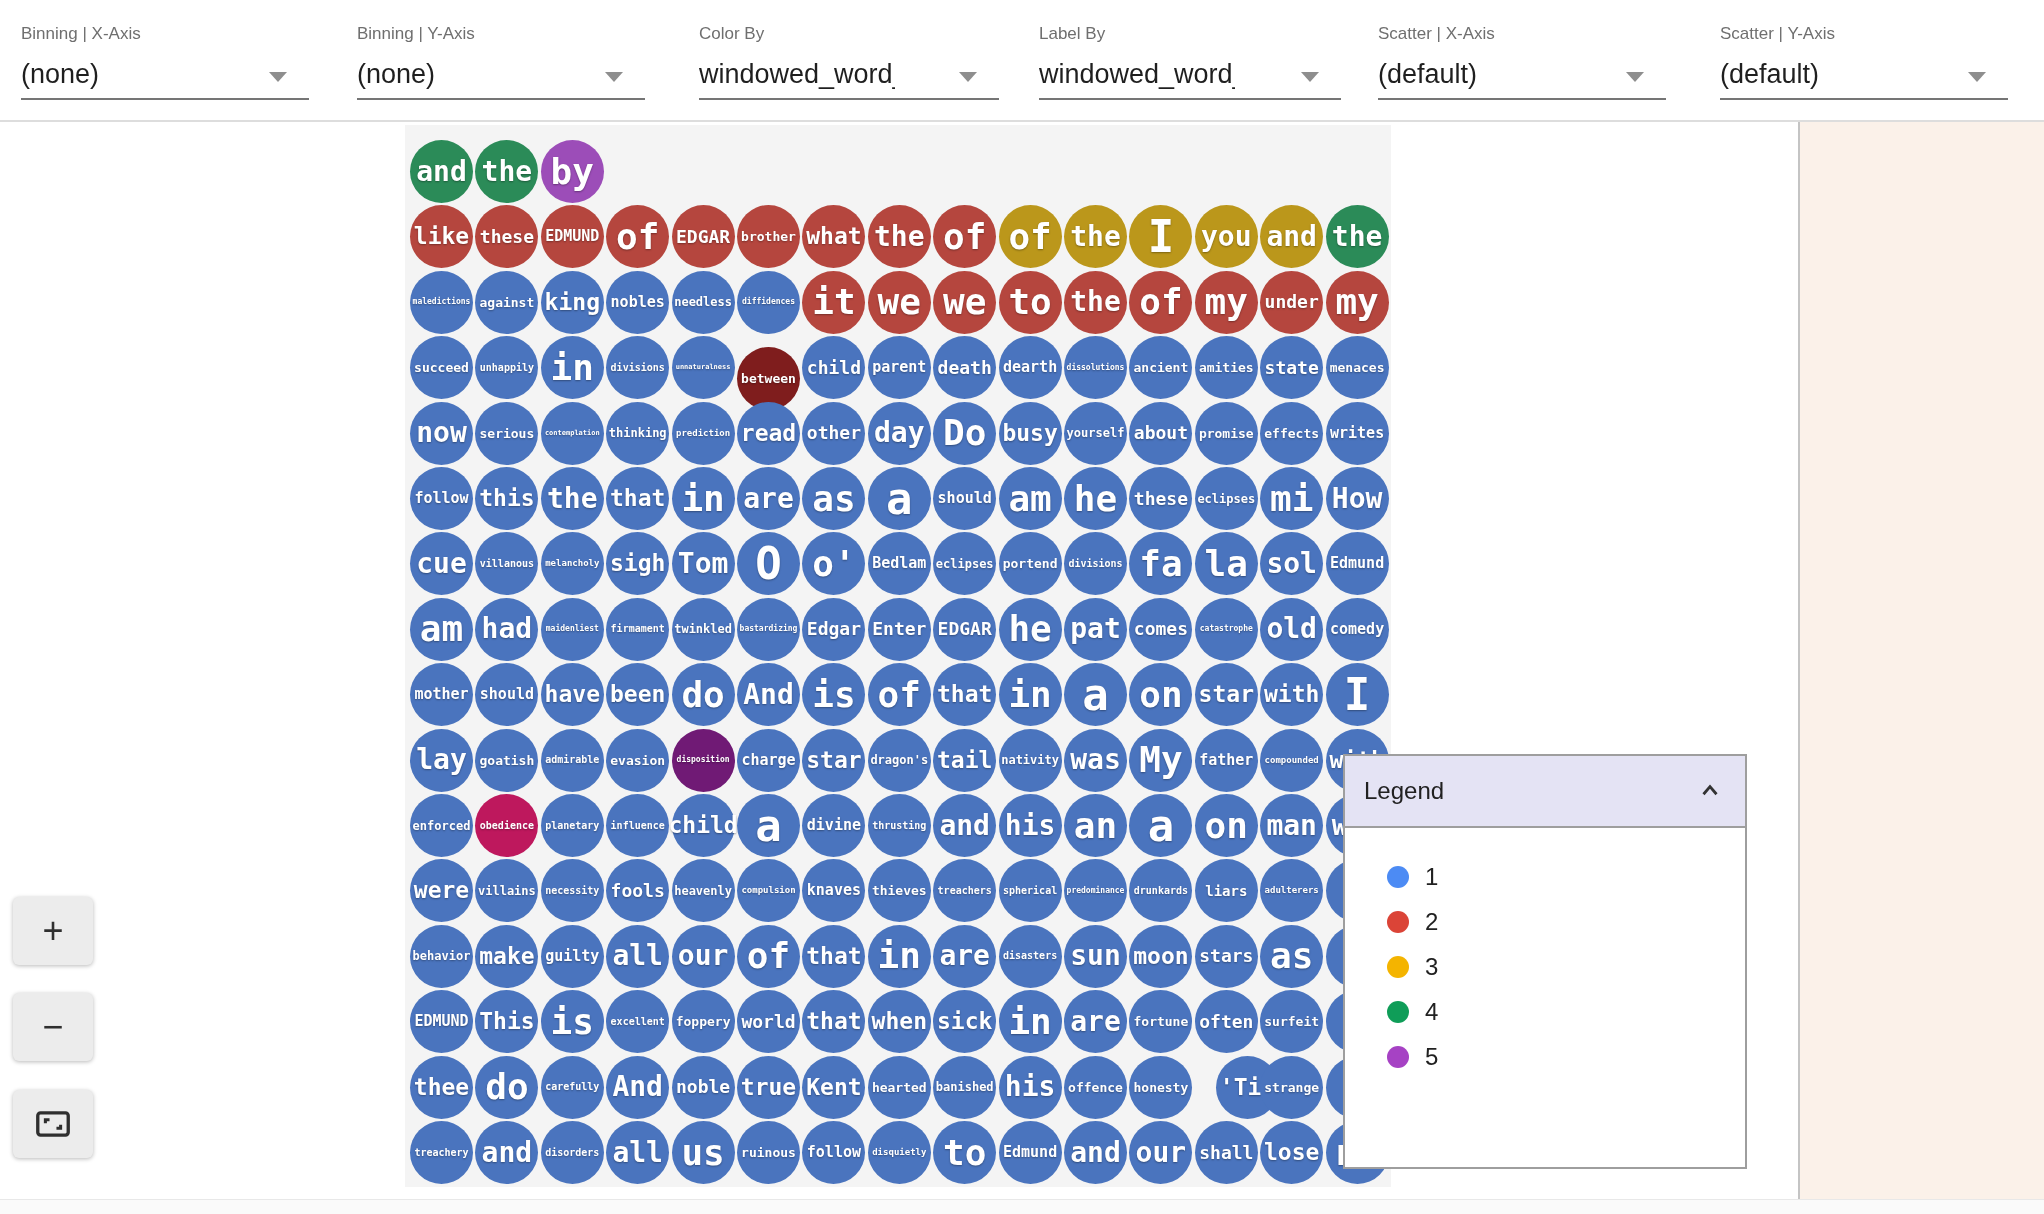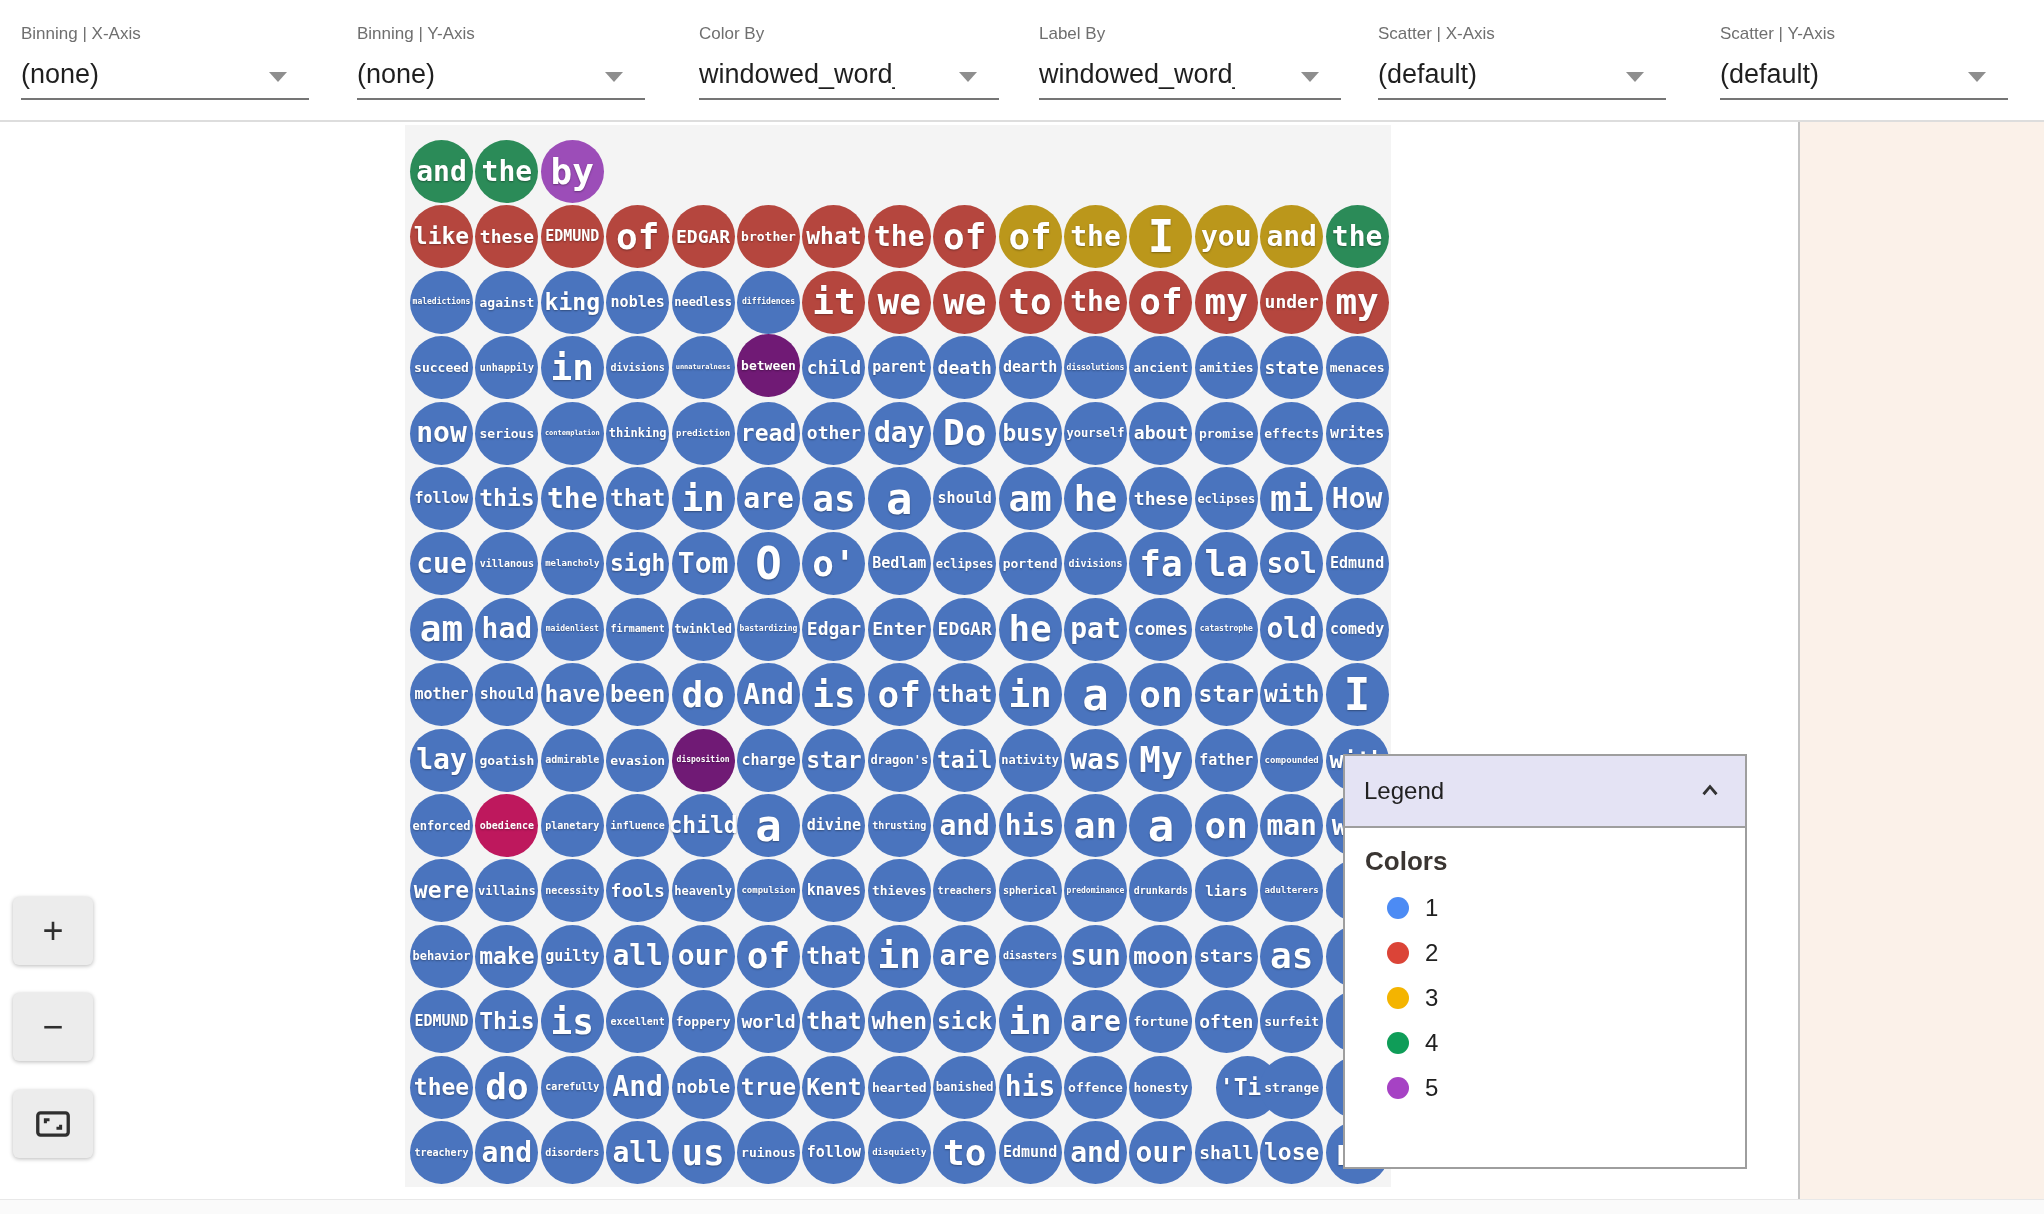--- a/index.html
+++ b/index.html
@@ -219,21 +219,21 @@
     </div>
     <div class="circle" style="left: 130.8px; top: 196.2px; background: rgb(74, 116, 190);">
       <span style="font-size: 36px;">in</span>
     </div>
     <div class="circle" style="left: 196.2px; top: 196.2px; background: rgb(74, 116, 190);">
       <span style="font-size: 10px;">divisions</span>
     </div>
     <div class="circle" style="left: 261.6px; top: 196.2px; background: rgb(74, 116, 190);">
       <span style="font-size: 7px;">unnaturalness</span>
     </div>
-    <div class="circle" style="left: 327px; top: 194px; background: #701a75;">
+    <div class="circle" style="left: 327px; top: 207px; background: #7f1d1d;">
       <span style="font-size: 13px;">between</span>
     </div>
     <div class="circle" style="left: 392.4px; top: 196.2px; background: rgb(74, 116, 190);">
       <span style="font-size: 18px;">child</span>
     </div>
     <div class="circle" style="left: 457.8px; top: 196.2px; background: rgb(74, 116, 190);">
       <span style="font-size: 15px;">parent</span>
     </div>
     <div class="circle" style="left: 523.2px; top: 196.2px; background: rgb(74, 116, 190);">
       <span style="font-size: 18px;">death</span>
@@ -803,21 +803,20 @@
 <div class="bottom-strip"></div>
 
 <div class="legend">
   <div class="legend-header" style="background: rgb(228, 227, 244);">
     <span class="legend-title">Legend</span>
     <svg width="26" height="26" viewBox="0 0 24 24">
       <polyline points="6,15 12,8 18,15" fill="none" stroke="#333333" stroke-width="2.6"></polyline>
     </svg>
   </div>
   <div class="legend-body">
-    <div class="legend-section-title">Colors</div>
     <div id="legend-items">
         <div class="legend-item">
           <span class="dot" style="background: rgb(76, 139, 244);"></span>
           <span class="legend-value">1</span>
         </div>
         <div class="legend-item">
           <span class="dot" style="background: rgb(219, 68, 55);"></span>
           <span class="legend-value">2</span>
         </div>
         <div class="legend-item">

